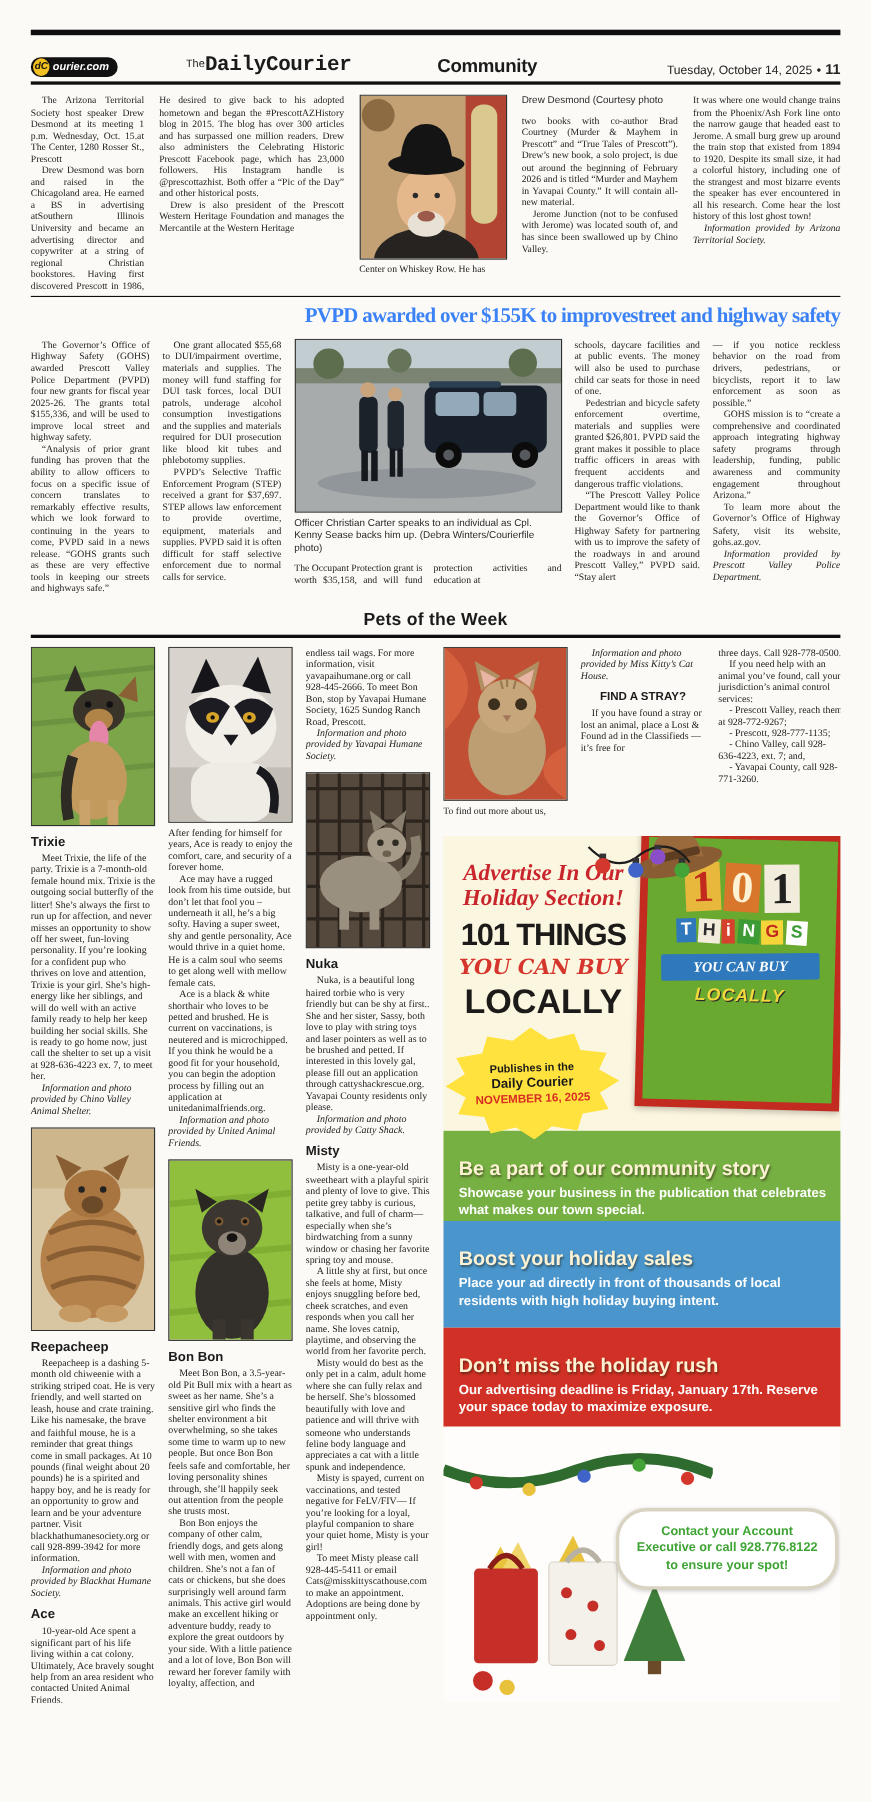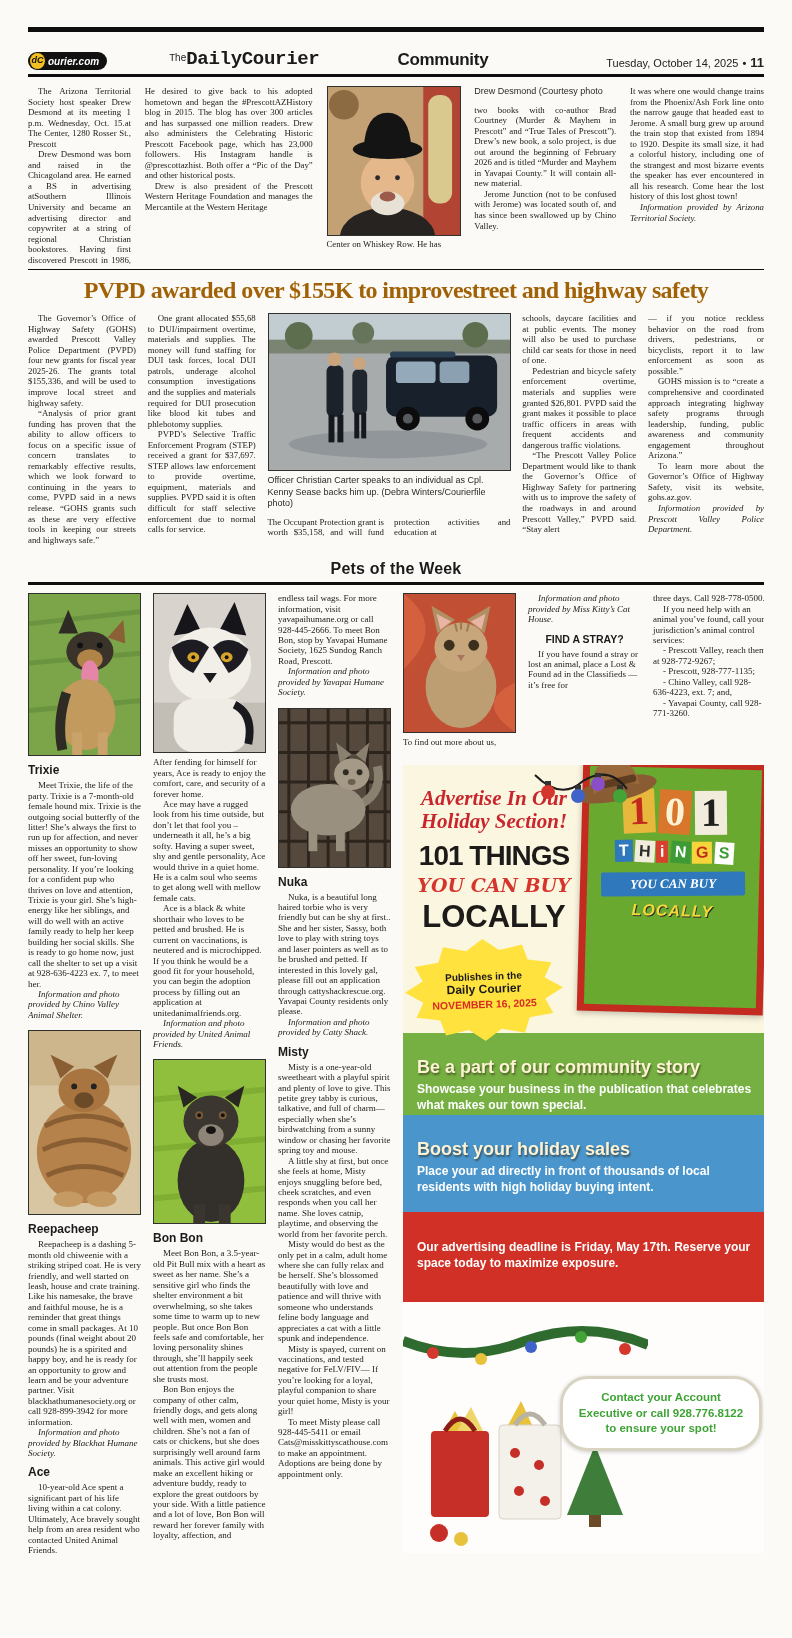--- a/index.html
+++ b/index.html
@@ -16,21 +16,21 @@
   .masthead { margin-left:62px; font-family:Liberation Mono, monospace; font-size:19px; font-weight:bold; letter-spacing:-0.3px; }
   .masthead .the { font-size:10px; vertical-align:3px; font-weight:normal; }
   .section-title { flex:1; text-align:center; font:bold 17px "Liberation Sans", sans-serif; letter-spacing:-0.3px; padding-right:40px; }
   .dateline { font:11px "Liberation Sans", sans-serif; color:#222; white-space:nowrap; }
   .dateline .bullet { margin:0 4px; font-weight:bold; }
   .dateline .pageno { font-weight:bold; font-size:13px; }
   .rule3 { height:3px; background:#0e0e0e; }
   .rule1 { height:1px; background:#0e0e0e; margin-top:5px; }
   
   .headline1 { margin-top:10px; text-align:center; font-family:"Liberation Serif", serif; font-weight:bold; font-size:30px; line-height:1.05; letter-spacing:-0.8px; color:#111; }
-  .headline2 { margin-top:8px; text-align:center; font-family:"Liberation Serif", serif; font-weight:bold; font-size:24px; line-height:1.05; letter-spacing:-0.6px; color:#a16207; }
+  .headline2 { margin-top:8px; text-align:right; font-family:"Liberation Serif", serif; font-weight:bold; font-size:19px; line-height:1.05; letter-spacing:-0.6px; color:#3b82f6; }
   .a1cols { display:grid; grid-template-columns:103px 168px 134px 142px 134px; justify-content:space-between; height:178px; overflow:hidden; margin-top:9px; }
   .a2cols { display:grid; grid-template-columns:108px 108px 243px 114px 116px; justify-content:space-between; height:241px; overflow:hidden; margin-top:10px; }
   .art p, .below2 p, .runover { font-size:8.8px; line-height:1.2; text-align:justify; text-indent:10px; }
   .art p.it, .pet p.it { font-style:italic; }
   .art p.ni, .pet p.ni, .below2 p { text-indent:0; }
   .ph { position:relative; width:100%; overflow:hidden; border:1px solid #30302e; background:#cfcdc6; }
   .ph svg { display:block; width:100%; height:100%; }
   .runover { margin-top:3px; text-indent:0; }
   .cap { font-family:"Liberation Sans", sans-serif; font-size:9px; line-height:1.28; color:#2a2a2a; }
   .capside { margin-bottom:7px; }
@@ -439,21 +439,22 @@
           </div>
           <div class="band green">
             <div class="band-title">Be a part of our community story</div>
             <div class="band-body">Showcase your business in the publication that celebrates what makes our town special.</div>
           </div>
           <div class="band blue">
             <div class="band-title">Boost your holiday sales</div>
             <div class="band-body">Place your ad directly in front of thousands of local residents with high holiday buying intent.</div>
           </div>
           <div class="band red">
-            <div class="band-body">Our advertising deadline is Friday, May 17th. Reserve your space today to maximize exposure.</div>
+            <div class="band-title">Don’t miss the holiday rush</div>
+            <div class="band-body">Our advertising deadline is Friday, January 17th. Reserve your space today to maximize exposure.</div>
           </div>
           <div class="ad-bottom">
             <svg class="presents" viewBox="0 0 245 238">
               <rect width="245" height="238" fill="#fefdfb"></rect>
               <path d="M0 26 Q60 50 122 26 Q184 4 245 30" stroke="#2f6b2f" stroke-width="10" fill="none"></path>
               <circle cx="30" cy="38" r="6" fill="#d4372b"></circle>
                 <circle cx="78" cy="44" r="6" fill="#e8c23a"></circle>
                 <circle cx="128" cy="32" r="6" fill="#3f63c8"></circle>
                 <circle cx="178" cy="22" r="6" fill="#43a336"></circle>
                 <circle cx="222" cy="34" r="6" fill="#d4372b"></circle>

